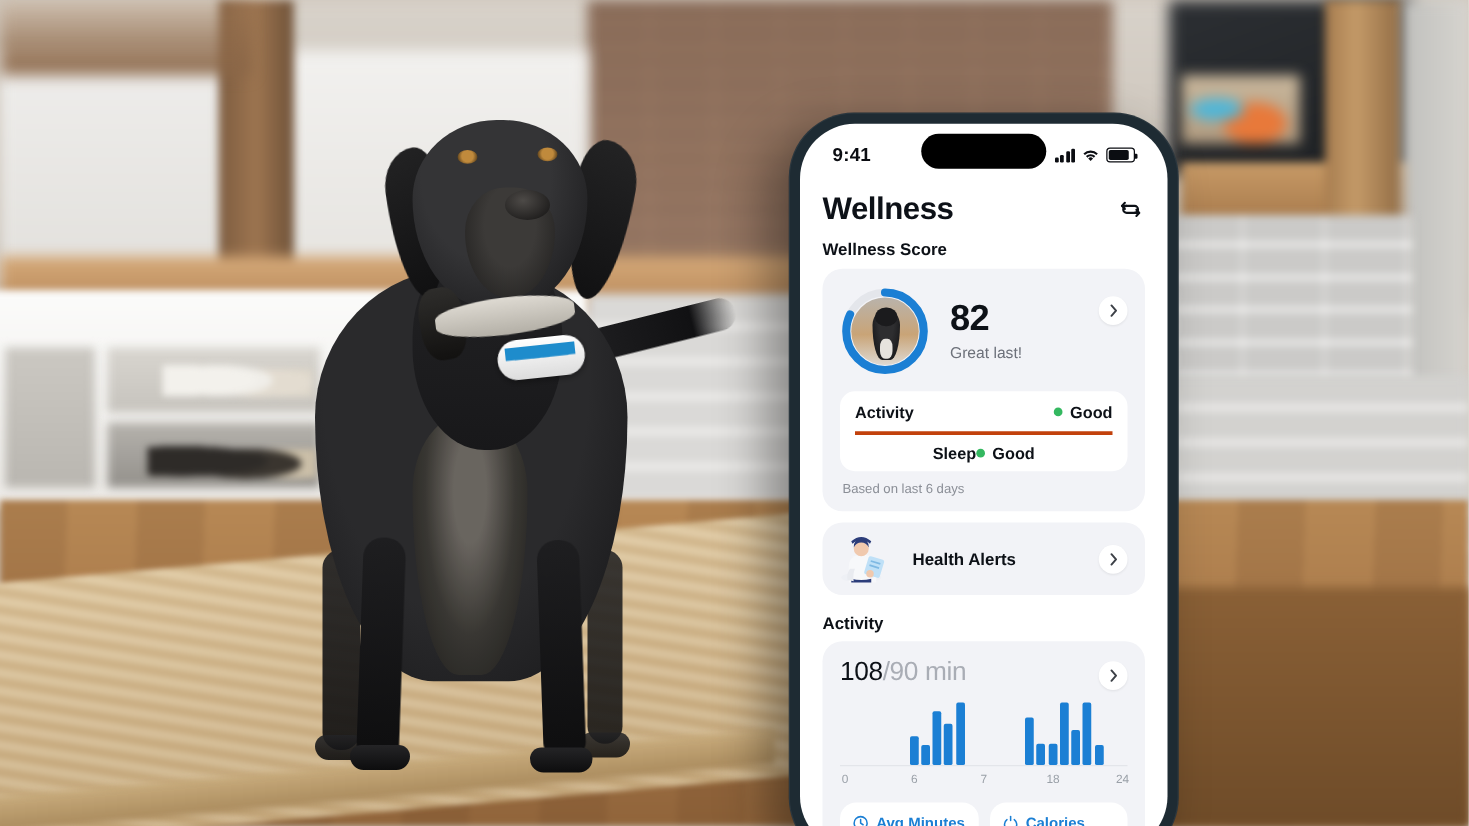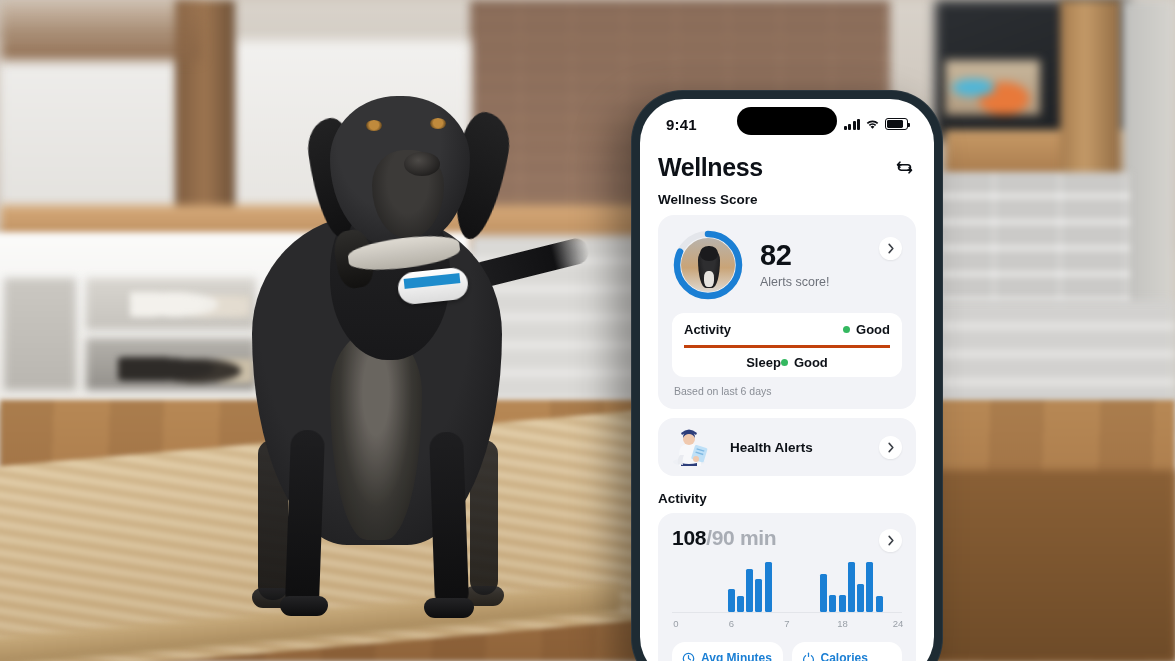--- a/index.html
+++ b/index.html
@@ -362,21 +362,21 @@
   .alerts-card {
     margin-top: 9px; padding: 8px 14px 8px 8px;
     display: flex; align-items: center; gap: 18px;
   }
   .vet-ill { width: 46px; height: 42px; position: relative; flex: 0 0 46px; }
   .alerts-title { font-size: 13.5px; font-weight: 700; color: #0d1117; flex: 1; }
 
   .act-head { font-size: 13.5px; font-weight: 700; color: #0d1117; margin: 15px 0 7px; }
   .act-card { padding: 13px 14px 8px; position: relative; }
   .act-nums { font-size: 21px; font-weight: 700; color: #0d1117; letter-spacing: -.3px; }
-  .act-nums span { color: #a9adb5; font-weight: 700; margin-top: 20px; }
+  .act-nums span { color: #a9adb5; font-weight: 400; margin-top: 20px; }
   .chart { position: relative; height: 58px; margin-top: 10px; }
   .bars-row { position: absolute; left: 0; right: 0; bottom: 6px; height: 52px; }
   .bar { position: absolute; bottom: 0; width: 7px; background: #1b7fd4; border-radius: 1.5px; }
   .axisline { position: absolute; left: 0; right: 0; bottom: 5px; height: 1px; background: #e3e5ea; }
   .ticks { position: relative; height: 14px; }
   .tick { position: absolute; font-size: 9.5px; color: #9aa0a8; transform: translateX(-50%); }
 
   .pills { display: flex; gap: 9px; margin-top: 10px; }
   .pill {
     flex: 1; background: #fff; border-radius: 13px;
@@ -494,21 +494,21 @@
                 <circle id="ringArc" cx="36" cy="36" r="31" fill="none" stroke="#1b7fd4" stroke-width="6.5" stroke-linecap="round" transform="rotate(-90 36 36)" stroke-dasharray="194.77874452256717" stroke-dashoffset="35.0601740140621"></circle>
               </svg>
               <div class="avatar">
                 <div class="av-dog"></div>
                 <div class="av-dog-head"></div>
                 <div class="av-white"></div>
               </div>
             </div>
             <div>
               <div class="score-num">82</div>
-              <div class="score-sub">Alerts score!</div>
+              <div class="score-sub">Great last!</div>
             </div>
           </div>
 
           <div class="metrics">
             <div class="metric-row">
               <span class="metric-name">Activity</span>
               <span class="metric-val">
                 <span class="dot"></span>
                 <span>Good</span>
               </span>

